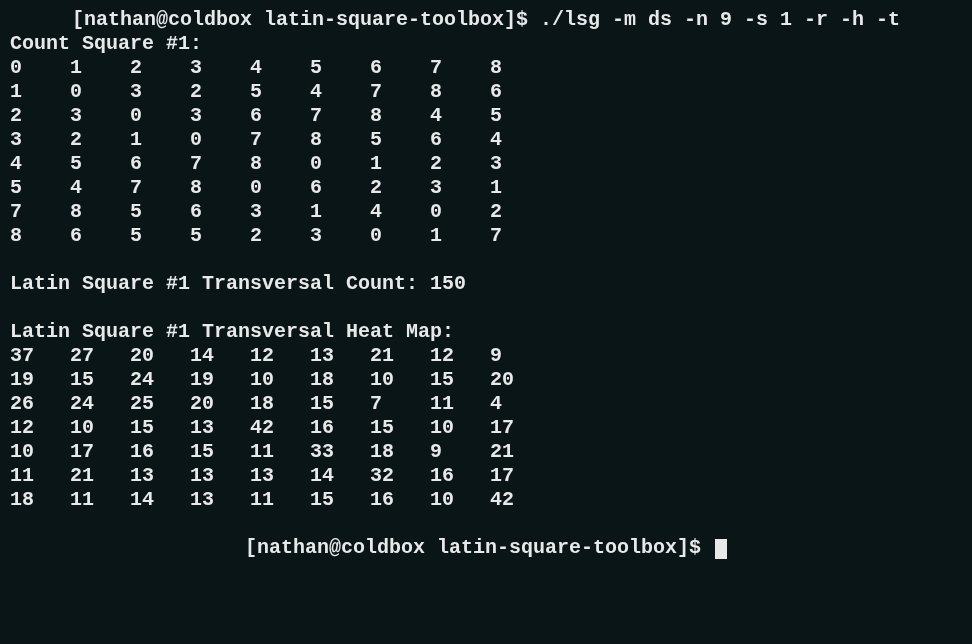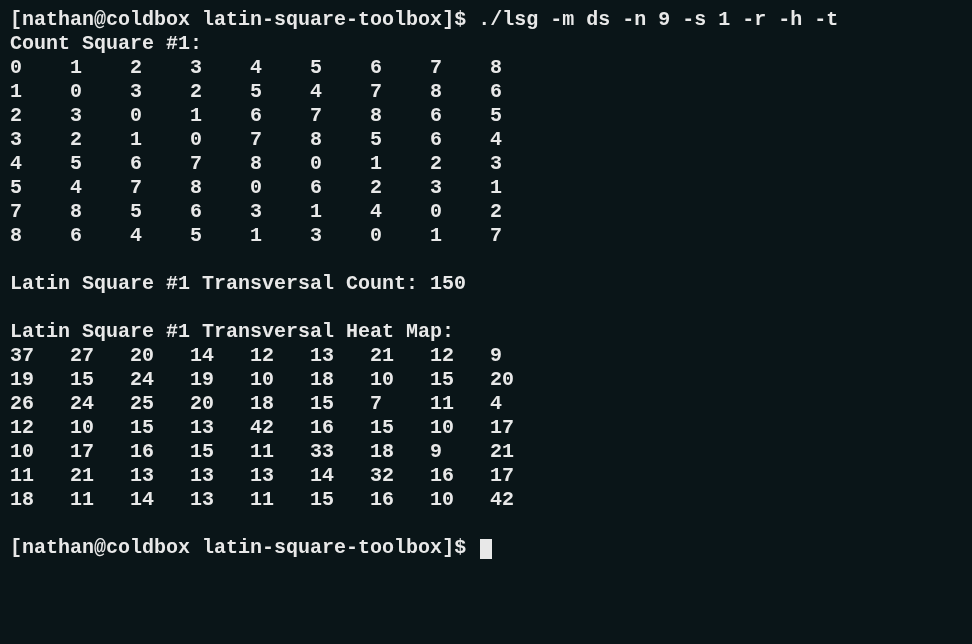--- a/index.html
+++ b/index.html
@@ -14,20 +14,21 @@
       font-size: 20px;
       font-weight: bold;
       padding: 8px 10px;
       width: 972px;
       height: 644px;
       overflow: hidden;
       line-height: 1.2;
     }
     .prompt-line {
       white-space: pre;
+      text-align: center;
     }
     .output-line {
       white-space: pre;
     }
     .blank-line {
       height: 1.2em;
     }
     .cursor {
       display: inline-block;
       width: 12px;
@@ -42,26 +43,26 @@
   </style>
 </head>
 <body>
 
 <div class="prompt-line">[<span>nathan</span>@<span>coldbox</span> <span>latin-square-toolbox</span>]$ <span>./lsg -m ds -n 9 -s 1 -r -h -t</span></div>
 
 <div class="output-line">Count Square #1:</div>
 <div id="square-container">
     <div class="grid-row">0    1    2    3    4    5    6    7    8</div>
     <div class="grid-row">1    0    3    2    5    4    7    8    6</div>
-    <div class="grid-row">2    3    0    1    6    7    8    6    5</div>
+    <div class="grid-row">2    3    0    3    6    7    8    4    5</div>
     <div class="grid-row">3    2    1    0    7    8    5    6    4</div>
     <div class="grid-row">4    5    6    7    8    0    1    2    3</div>
     <div class="grid-row">5    4    7    8    0    6    2    3    1</div>
     <div class="grid-row">7    8    5    6    3    1    4    0    2</div>
-    <div class="grid-row">8    6    4    5    1    3    0    1    7</div>
+    <div class="grid-row">8    6    5    5    2    3    0    1    7</div>
   </div>
 
 <div class="blank-line"></div>
 
 <div class="output-line"><span>Latin Square #1 Transversal Count:</span> <span>150</span></div>
 
 <div class="blank-line"></div>
 
 <div class="output-line">Latin Square #1 Transversal Heat Map:</div>
 <div id="heatmap-container">

